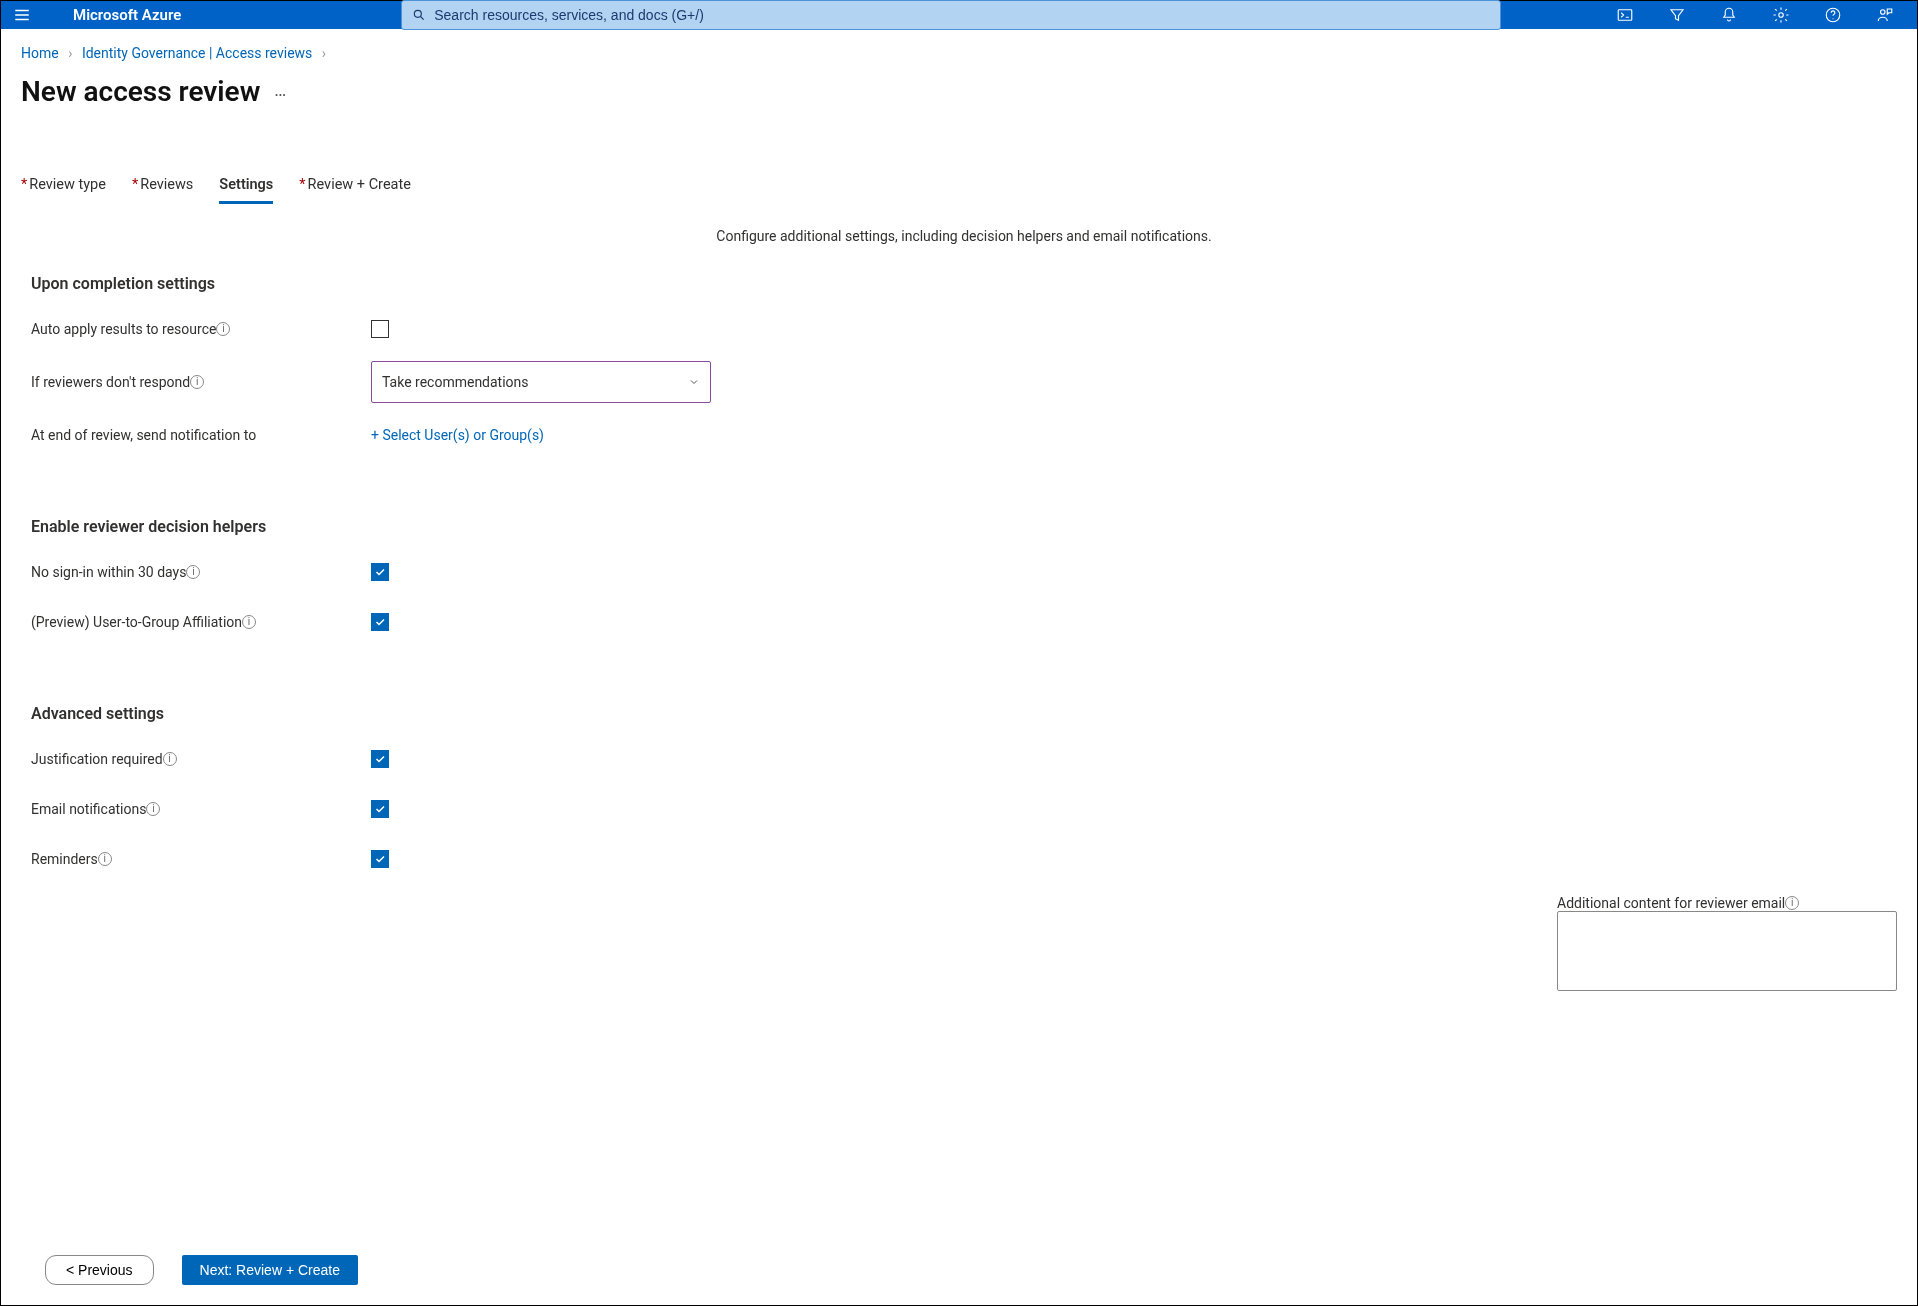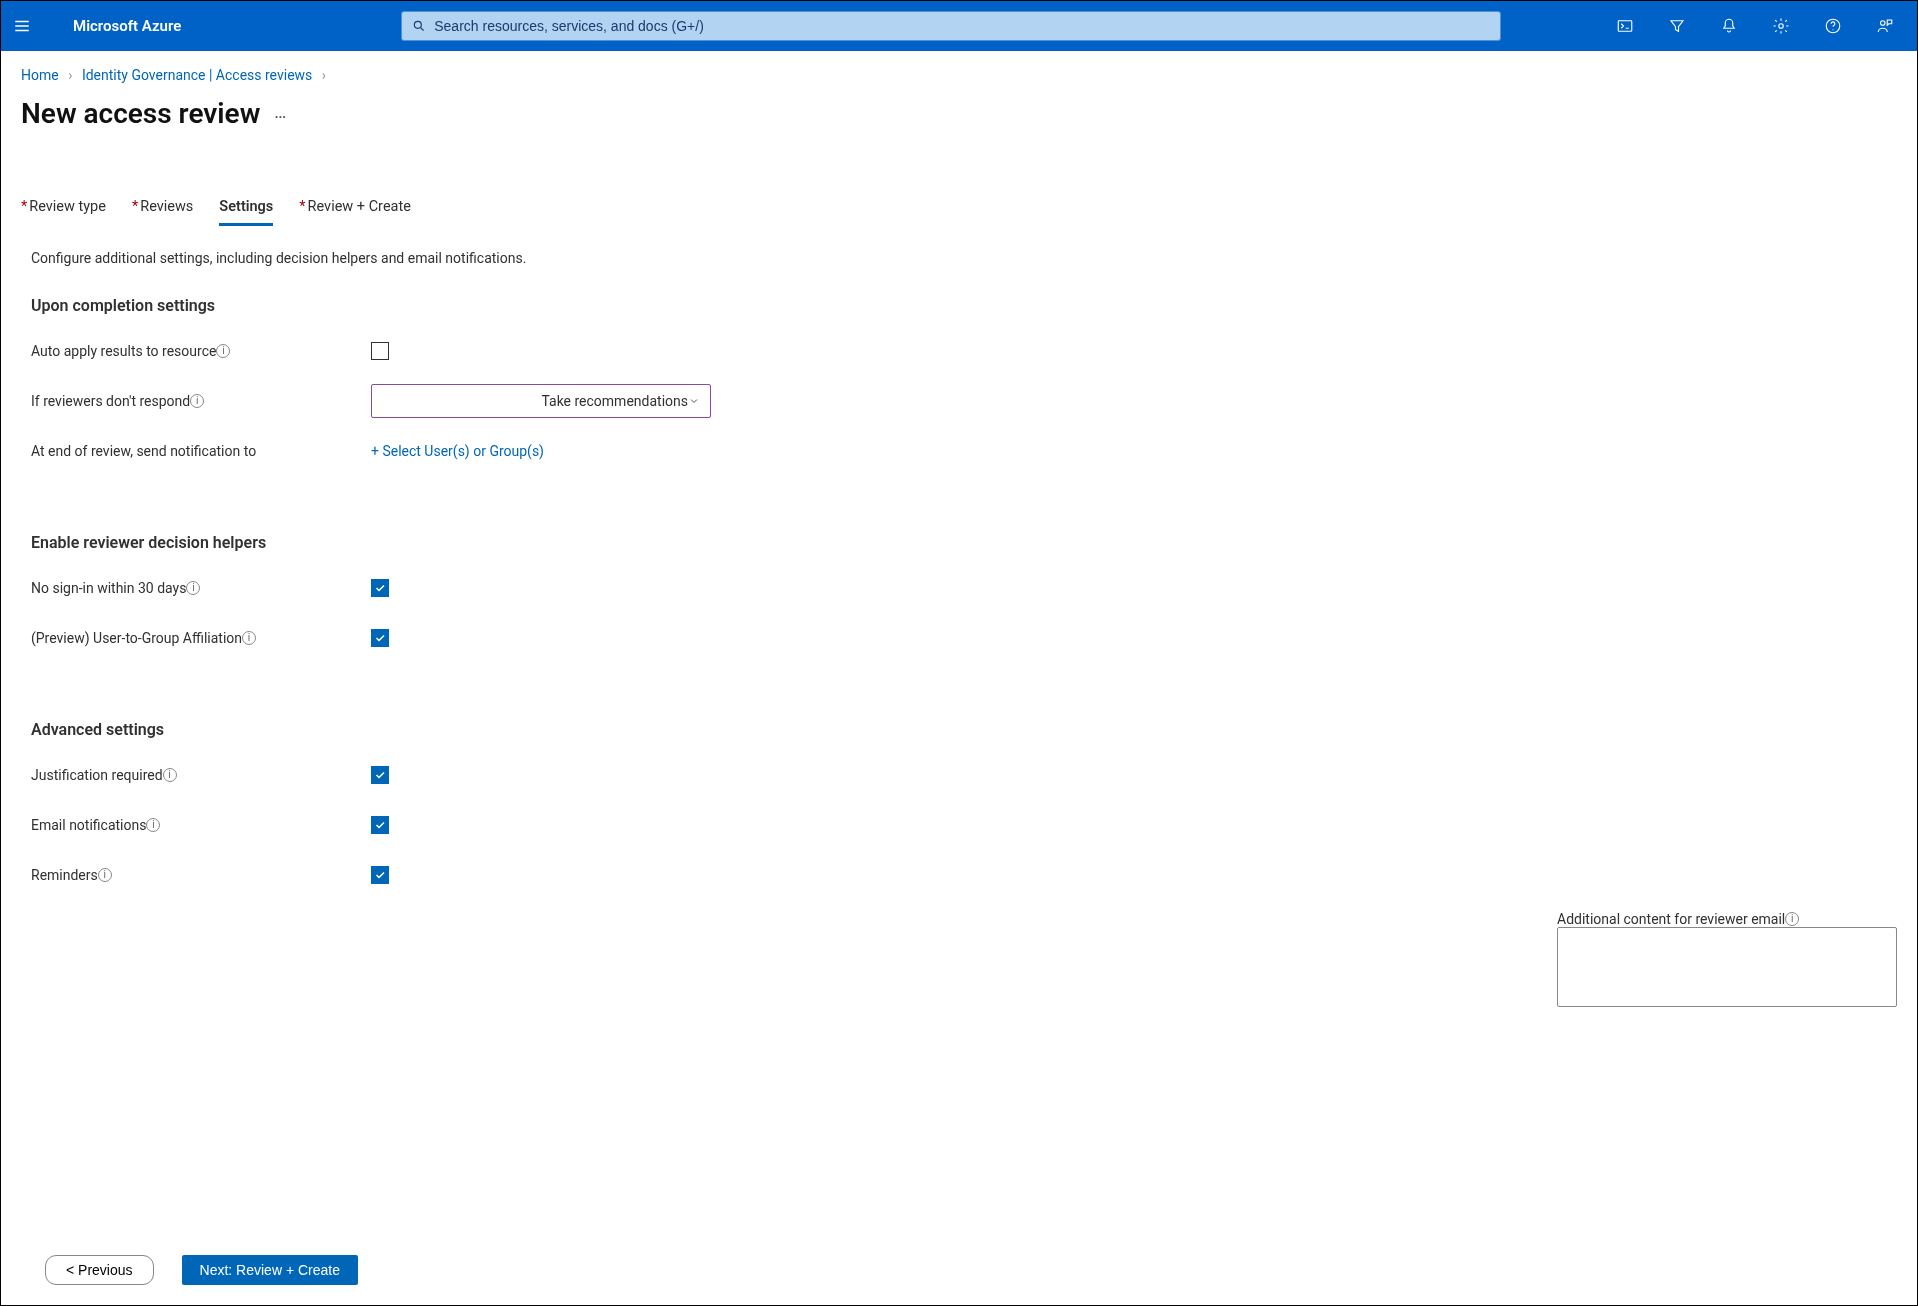--- a/index.html
+++ b/index.html
@@ -15,21 +15,21 @@
   }
   
   .window {
     position: absolute;
     inset: 0;
     border: 1px solid #000;
   }
 
   
   .topbar {
-    height: 50px;
+    height: 28px;
     background: #0062c7;
     display: flex;
     align-items: center;
     color: #fff;
     font-size: 15px;
   }
   .hamburger {
     width: 42px;
     display:flex; align-items:center; justify-content:center;
     cursor:pointer;
@@ -125,20 +125,21 @@
   .tab.active {
     font-weight:600;
     border-bottom: 3px solid #0067b8;
   }
 
   
   .descr {
     padding: 24px 20px 0 30px;
     color:#323130;
     font-size: 14px;
+    text-align: center;
   }
 
   
   .section {
     padding: 30px 20px 0 30px;
   }
   .section h3 {
     font-size: 16px;
     font-weight:600;
     margin-bottom: 18px;
@@ -181,26 +182,26 @@
     cursor:pointer;
   }
   .chk.checked {
     background:#0067b8;
     border-color:#0067b8;
   }
   .chk.checked svg { width:12px; height:12px; stroke:#fff; stroke-width:3; fill:none; }
 
   .dropdown {
     width: 340px;
-    height: 34px;
+    height: 42px;
     border:1px solid #8a4b9e;
     border-radius:2px;
     display:flex;
     align-items:center;
-    justify-content:flex-end;
+    justify-content:space-between;
     padding: 0 10px;
     font-size:14px;
     cursor:pointer;
     background:#fff;
   }
   .dropdown svg { width:12px; height:12px; stroke:#555; fill:none; stroke-width:2; }
 
   .linklike {
     color:#0067b8;
     font-size:14px;

